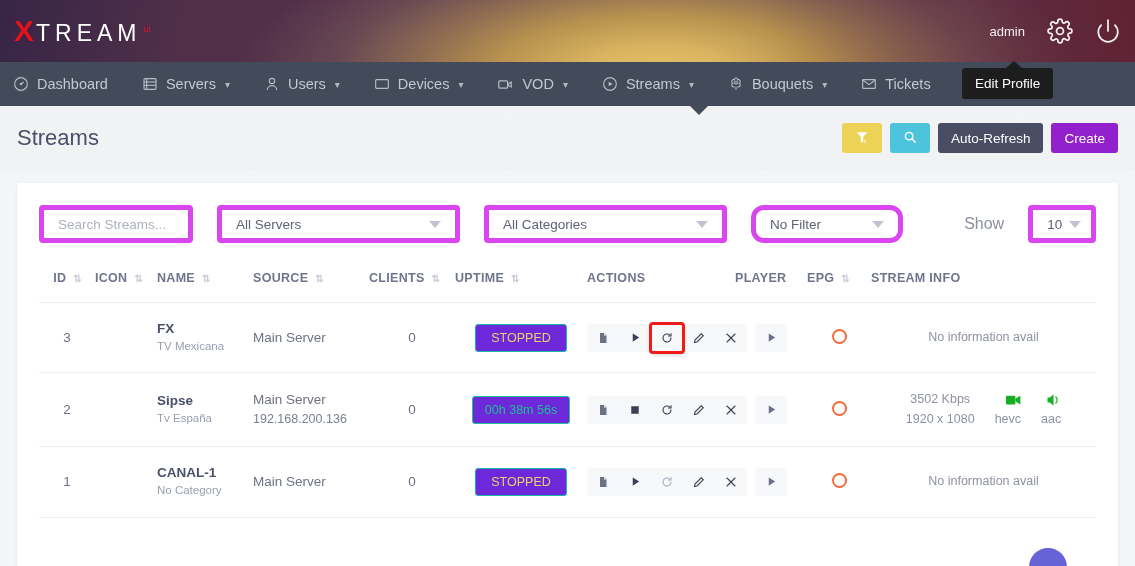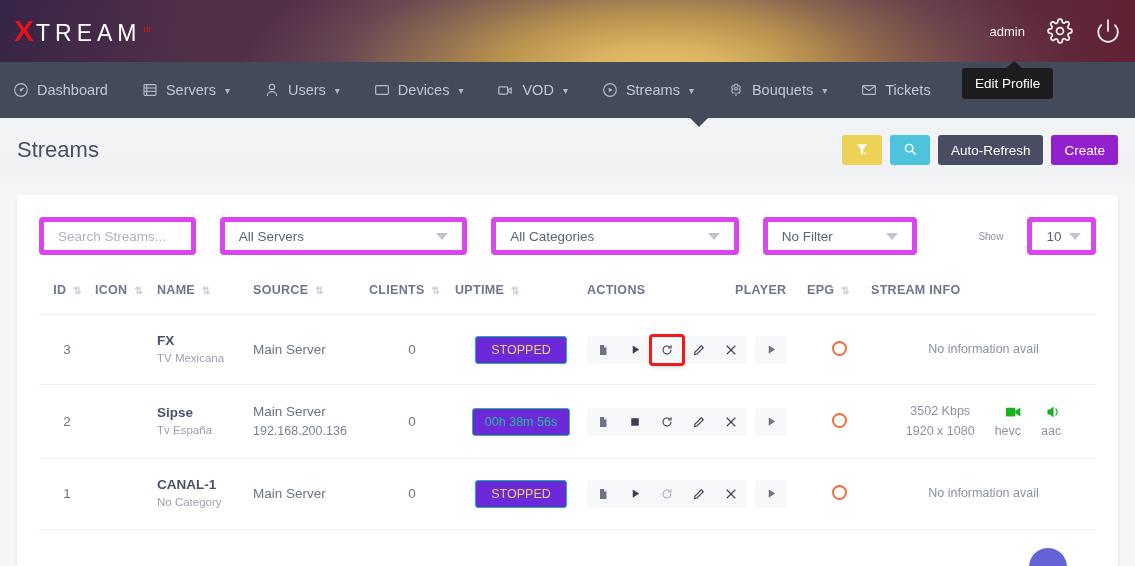--- a/index.html
+++ b/index.html
@@ -51,21 +51,21 @@
     position: relative; z-index: 2;
     margin-left: auto; margin-right: 14px;
     display: flex; align-items: center; gap: 22px;
   }
   .admin-name { color: #f3eef0; font-size: 13px; margin-left: 32px; }
   .icon-btn { color: #f5f1f2; display: flex; align-items: center; cursor: pointer; }
 
   
   .navbar {
     position: relative;
-    height: 56px;
+    height: 44px;
     background: #434a5a;
     display: flex; align-items: center;
   }
   .nav-item {
     display: flex; align-items: center; gap: 8px;
     color: #c3c7d2; font-size: 14.5px;
     padding: 0 17px; height: 56px; cursor: pointer;
     white-space: nowrap;
   }
   .nav-item:first-child { padding-left: 13px; }
@@ -126,29 +126,29 @@
   .fld {
     height: 38px; border: 5px solid #d946ef; border-radius: 4px;
     display: flex; align-items: center; padding: 0 14px;
     font-size: 13.5px; color: #5d6377; background:#fff;
   }
   .fld.ph { color: #adb2bf; }
   .fld.sel { justify-content: space-between; cursor: pointer; }
   .w-search { width: 158px; }
   .w-servers { width: 250px; }
   .w-cats { width: 250px; }
-  .w-filter { width: 156px; }
+  .w-filter { width: 156px; border-radius: 13px; }
   .w-show { width: 69px; padding: 0 10px 0 14px; }
   .sel-caret {
     width: 0; height: 0;
     border-left: 6px solid transparent;
     border-right: 6px solid transparent;
     border-top: 7px solid #bfc4d0;
   }
-  .show-lbl { color: #8b90a0; font-size: 10px; margin-left: 37px; }
+  .show-lbl { color: #8b90a0; font-size: 16px; margin-left: 37px; }
 
   
   table { width: 100%; border-collapse: collapse; table-layout: fixed; }
   thead th {
     text-align: left;
     font-size: 12.5px; color: #6f758c; font-weight: bold;
     letter-spacing: 0.3px;
     padding: 18px 0 17px 0;
     border-bottom: 1px solid #eceef2;
     white-space: nowrap;

